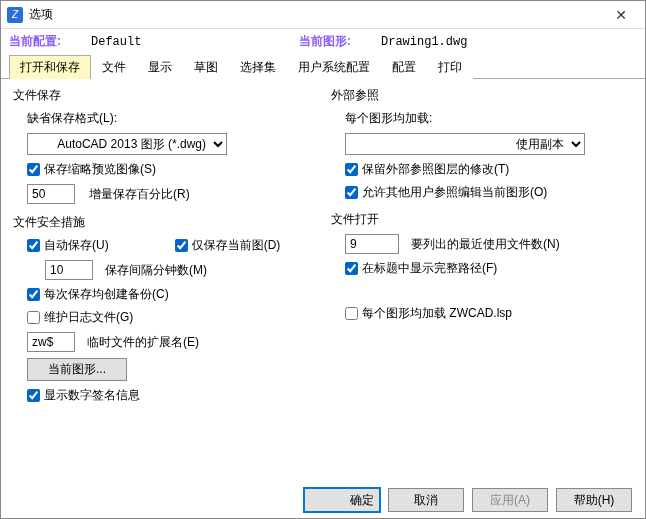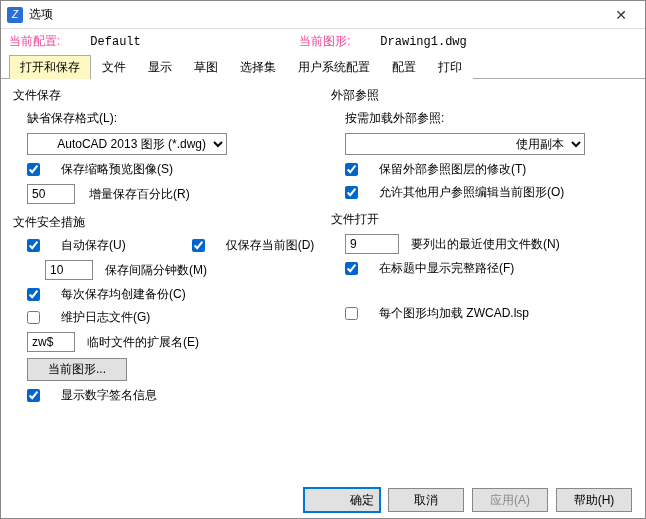--- a/index.html
+++ b/index.html
@@ -38,21 +38,21 @@
   display: flex; align-items: center; justify-content: center;
   font-size: 14px; color: #333;
   cursor: pointer;
 }
 
 .profile-row {
   padding: 4px 8px 2px 8px;
   display: flex;
 }
 .profile-row .cell { display: flex; align-items: center; }
-.profile-row .lbl { color: #ec4899; }
+.profile-row .lbl { color: #8b5cf6; font-weight: bold; }
 .profile-row .val { font-family: "Courier New", monospace; margin-left: 30px; }
 
 .tabs {
   display: flex;
   padding: 0 8px;
   border-bottom: 1px solid #aaa;
   margin-top: 2px;
 }
 .tab {
   padding: 3px 10px;
@@ -77,21 +77,21 @@
 .col { flex: 1; }
 .group { margin-bottom: 10px; }
 .group-title { color: #000; margin-bottom: 4px; }
 .indent { padding-left: 14px; }
 .row {
   display: flex;
   align-items: center;
   margin: 6px 0;
   gap: 6px;
 }
-.row label { display: flex; align-items: center; gap: 21px; cursor: pointer; }
+.row label { display: flex; align-items: center; gap: 4px; cursor: pointer; }
 input[type="checkbox"] {
   width: 13px; height: 13px;
   accent-color: #0066cc;
   cursor: pointer;
 }
 input[type="text"] {
   border: 1px solid #888;
   padding: 2px 4px;
   font-size: 12px;
   height: 20px;
@@ -245,21 +245,21 @@
       </div>
     </div>
 
   </div>
 
   <div class="col">
 
     <div class="group">
       <div class="group-title">外部参照</div>
       <div class="indent">
-        <div class="row">按需加载外部参照:</div>
+        <div class="row">每个图形均加载:</div>
         <div class="row">
           <select style="width:240px;">
             <option>使用副本</option>
           </select>
         </div>
         <div class="row">
           <label>
             <input type="checkbox" checked="" style="">
             <span>保留外部参照图层的修改(T)</span>
           </label>

